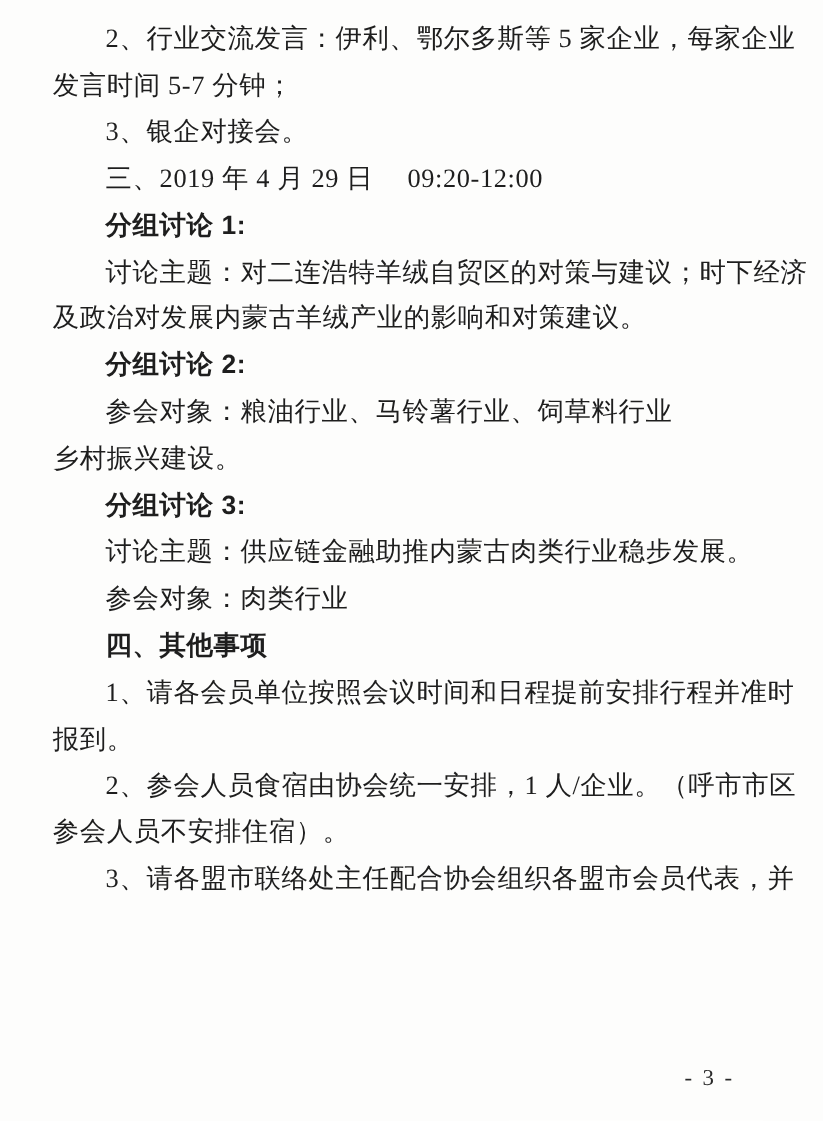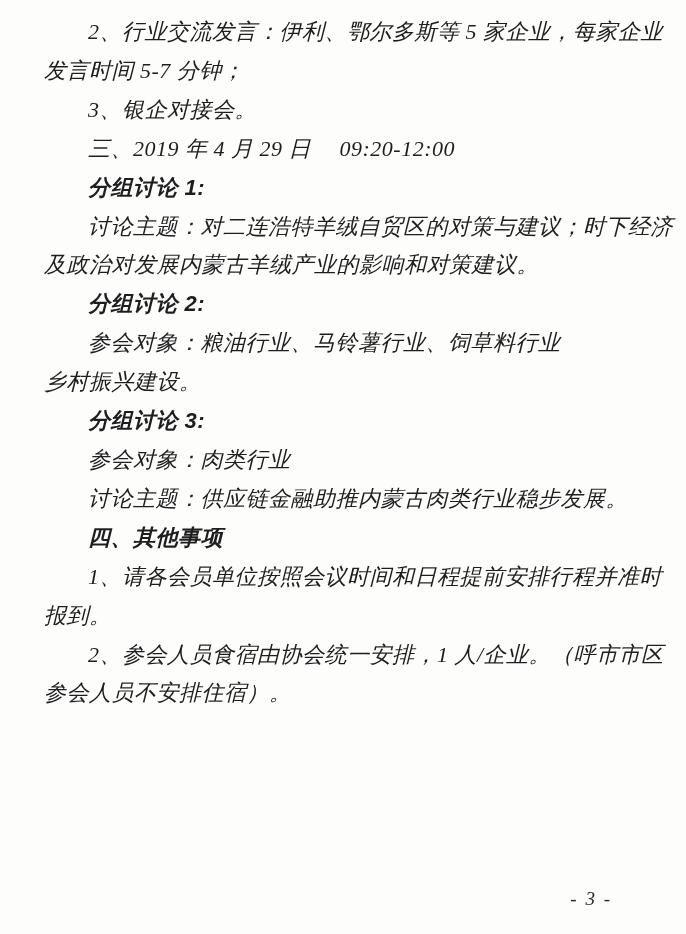--- a/index.html
+++ b/index.html
@@ -6,21 +6,20 @@
   .page {
     position: relative;
     width: 686px;
     height: 934px;
     box-sizing: border-box;
     background: #fdfdfc;
     padding: 13px 44px 0 44px;
     font-family: "Liberation Serif", "DejaVu Serif", serif;
     color: #1e1e1e;
     overflow: hidden;
-    font-style: italic;
   }
   .ln {
     font-size: 22px;
     line-height: 38.9px;
     white-space: nowrap;
     letter-spacing: 0.5px;
   }
   .ind { text-indent: 2em; }
   .b {
     font-family: "Liberation Sans", "DejaVu Sans", sans-serif;
@@ -49,22 +48,23 @@
   <div class="ln">发言时间 5-7 分钟；</div>
   <div class="ln ind">3、银企对接会。</div>
   <div class="ln ind">三、2019 年 4 月 29 日　 09:20-12:00</div>
   <div class="ln ind b">分组讨论 1:</div>
   <div class="ln ind flush">讨论主题：对二连浩特羊绒自贸区的对策与建议；时下经济</div>
   <div class="ln">及政治对发展内蒙古羊绒产业的影响和对策建议。</div>
   <div class="ln ind b">分组讨论 2:</div>
   <div class="ln ind">参会对象：粮油行业、马铃薯行业、饲草料行业</div>
   <div class="ln">乡村振兴建设。</div>
   <div class="ln ind b">分组讨论 3:</div>
+  <div class="ln ind">讨论主题：供应链金融助推内蒙古肉类行业稳步发展。</div>
   <div class="ln ind">参会对象：肉类行业</div>
-  <div class="ln ind">讨论主题：供应链金融助推内蒙古肉类行业稳步发展。</div>
   <div class="ln ind b">四、其他事项</div>
   <div class="ln ind flush">1、请各会员单位按照会议时间和日程提前安排行程并准时</div>
   <div class="ln">报到。</div>
   <div class="ln ind flush">2、参会人员食宿由协会统一安排，1 人/企业。（呼市市区</div>
   <div class="ln">参会人员不安排住宿）。</div>
+  <div class="ln ind">3、请各盟市联络处主任配合协会组织各盟市会员代表，并</div>
 
   <div class="pagenum">- 3 -</div>
 </div>
 
 </body></html>

